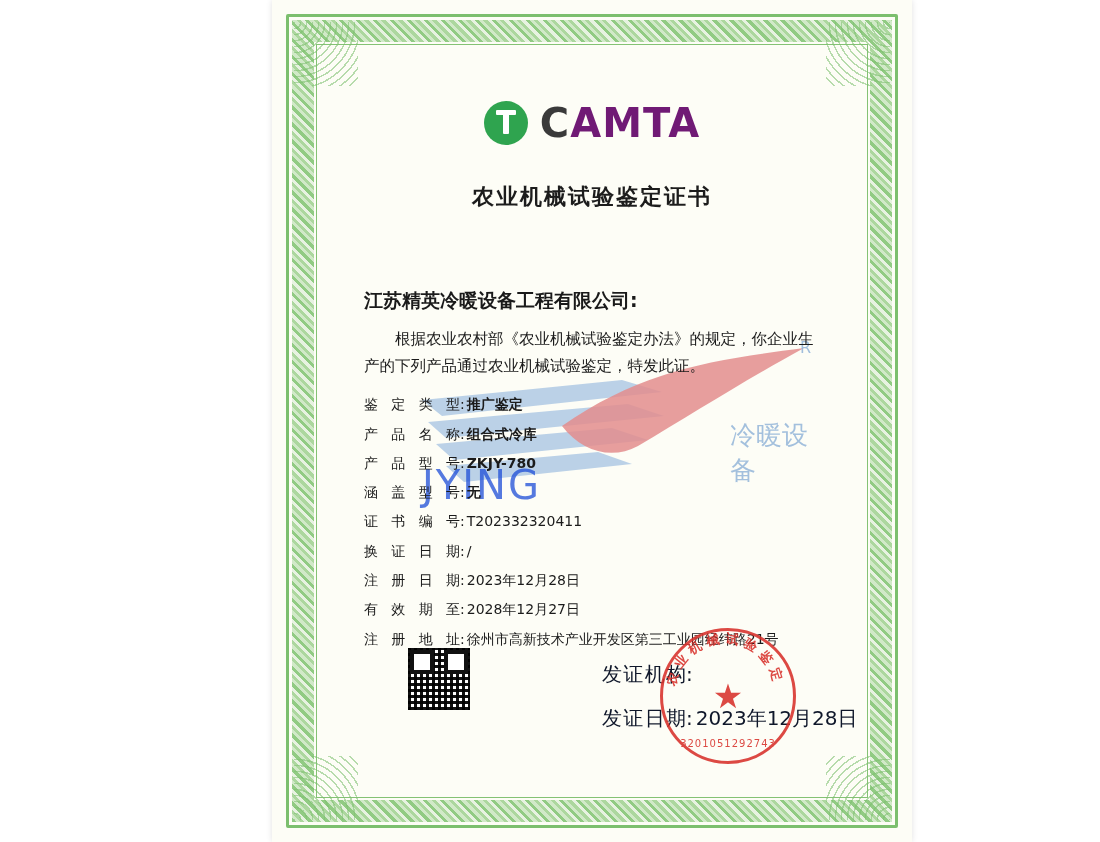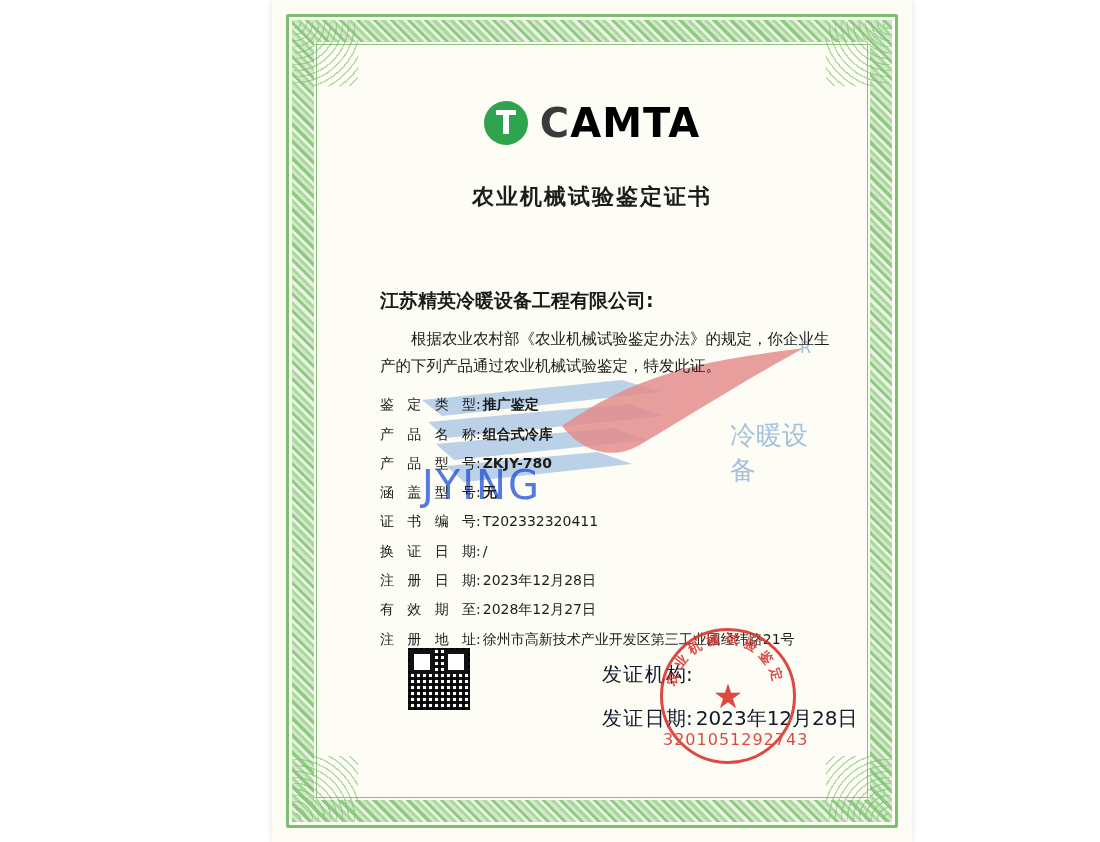--- a/index.html
+++ b/index.html
@@ -152,39 +152,39 @@
     background: #ffffff;
     border-radius: 1px;
   }
   .logo-text {
     font-family: "DejaVu Sans", "Liberation Sans", sans-serif;
     font-size: 40px;
     font-weight: 700;
     letter-spacing: 1px;
     color: #3a3a3a;
   }
-  .logo-text .accent { color: #000000; }
+  .logo-text .accent { color: #701a75; }
 
   
   .cert-title {
     position: absolute;
     left: 0;
     right: 0;
     top: 182px;
     text-align: center;
     font-size: 22px;
     font-weight: 700;
     letter-spacing: 2px;
     color: #1c1c1c;
   }
 
   
   .body-area {
     position: absolute;
-    left: 108px;
+    left: 92px;
     top: 288px;
     width: 452px;
     color: #1b1b1b;
   }
   .company-line {
     font-size: 19px;
     font-weight: 700;
     color: #1a1a1a;
     margin-bottom: 12px;
   }
@@ -278,21 +278,21 @@
     font-size: 34px;
     line-height: 1;
     color: #d8312b;
   }
   .seal-bottom {
     position: absolute;
     left: 0;
     right: 0;
     bottom: 12px;
     text-align: center;
-    font-size: 16px;
+    font-size: 10px;
     letter-spacing: 1px;
   }
 </style>
 </head>
 <body>
 
 <div id="page">
 
   <div class="certificate">
 

